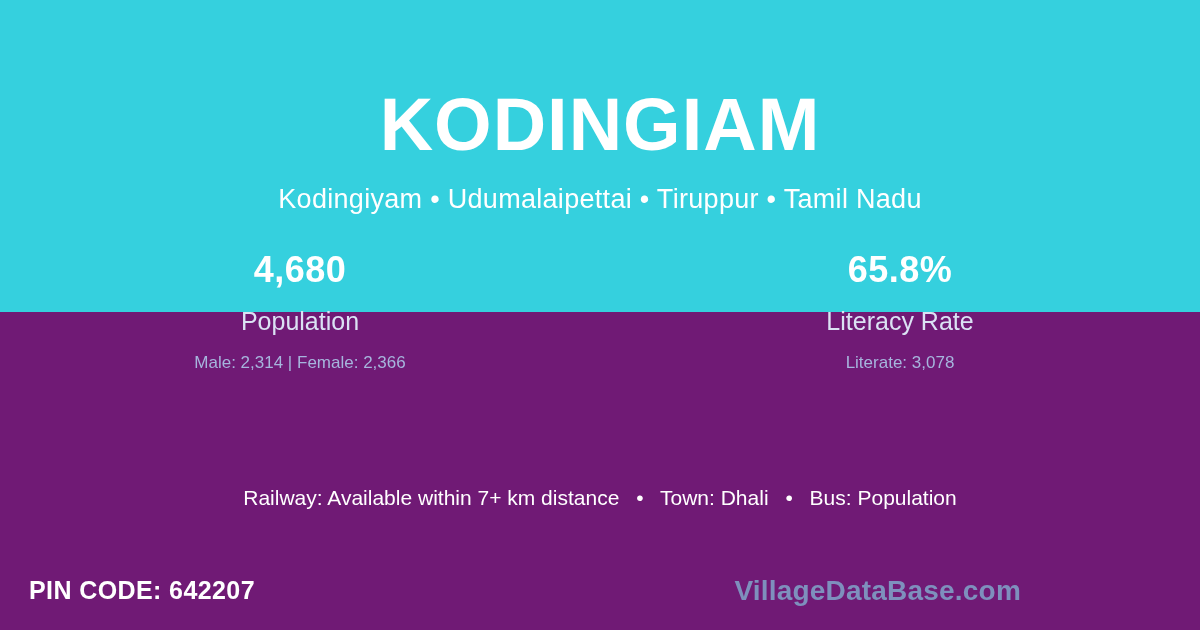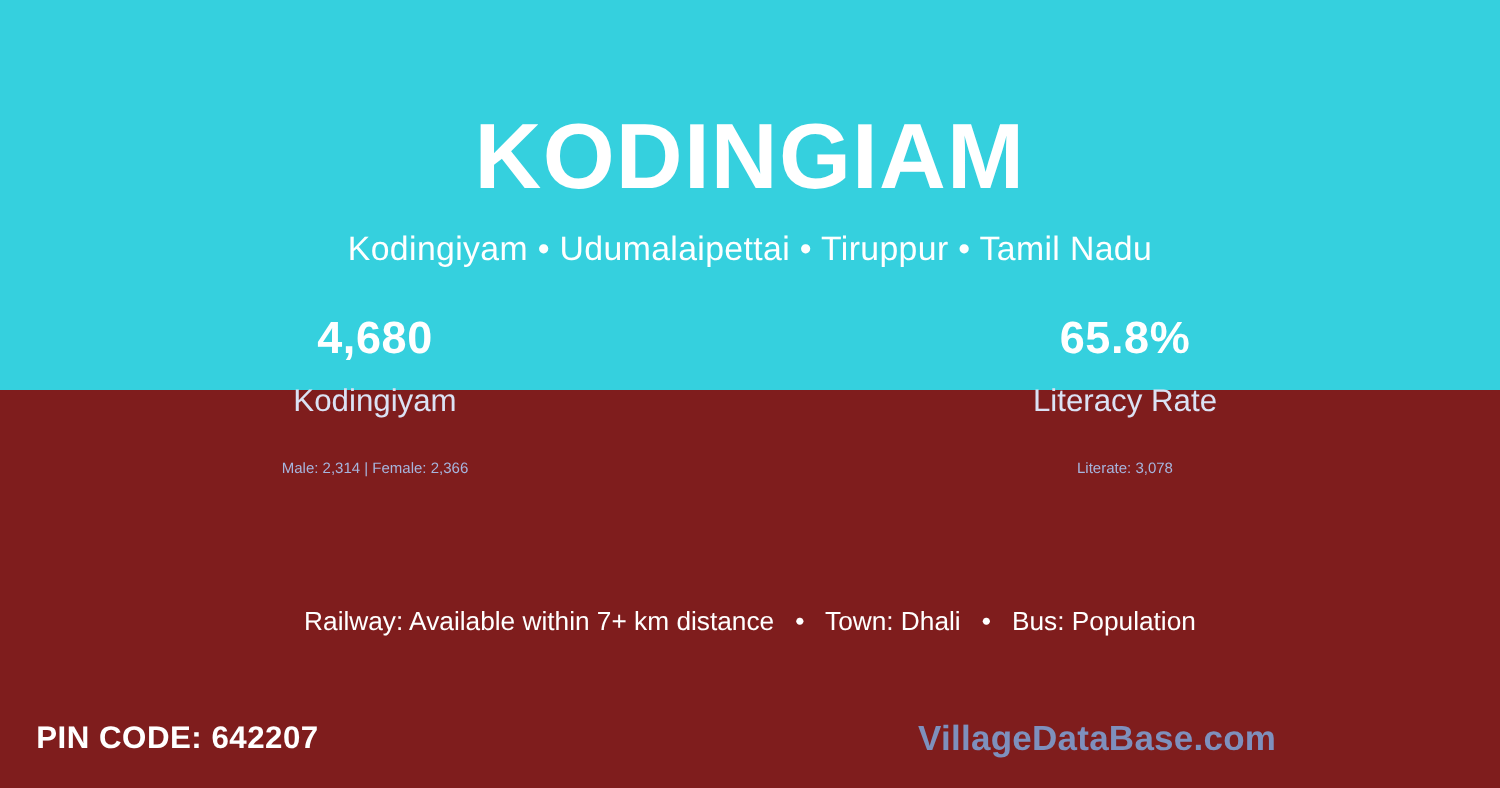--- a/index.html
+++ b/index.html
@@ -11,21 +11,21 @@
     height: 630px;
     overflow: hidden;
     font-family: "Liberation Sans", sans-serif;
     background: #2a55b4;
   }
 
   .card {
     position: relative;
     width: 1200px;
     height: 630px;
-    background: #7f1d1d;
+    background: #701a75;
     overflow: hidden;
   }
 
   
   .band-cyan {
     position: absolute;
     left: 0;
     top: 0;
     width: 1200px;
     height: 312px;
@@ -103,24 +103,24 @@
     font-size: 25px;
     font-weight: normal;
     line-height: 32px;
     margin-top: 1px;
     white-space: nowrap;
   }
 
   .stat-detail {
     display: block;
     color: #a6b5dd;
-    font-size: 12px;
+    font-size: 17px;
     font-weight: normal;
     line-height: 24px;
-    margin-top: 25px;
+    margin-top: 14px;
     white-space: nowrap;
   }
 
   
   .amenities {
     position: absolute;
     left: 0;
     top: 483px;
     width: 1200px;
     text-align: center;
@@ -179,21 +179,21 @@
 
   <div class="header">
     <h1 class="village-title">KODINGIAM</h1>
     <div class="village-subtitle">Kodingiyam  •  Udumalaipettai  •  Tiruppur  •  Tamil Nadu</div>
   </div>
 
   <div class="stats-row">
 
     <div class="stat-col">
       <span class="stat-value">4,680</span>
-      <span class="stat-label">Kodingiyam</span>
+      <span class="stat-label">Population</span>
       <span class="stat-detail">Male: 2,314 | Female: 2,366</span>
     </div>
 
 
     <div class="stat-col">
       <span class="stat-value">65.8%</span>
       <span class="stat-label">Literacy Rate</span>
       <span class="stat-detail">Literate: 3,078</span>
     </div>
 

